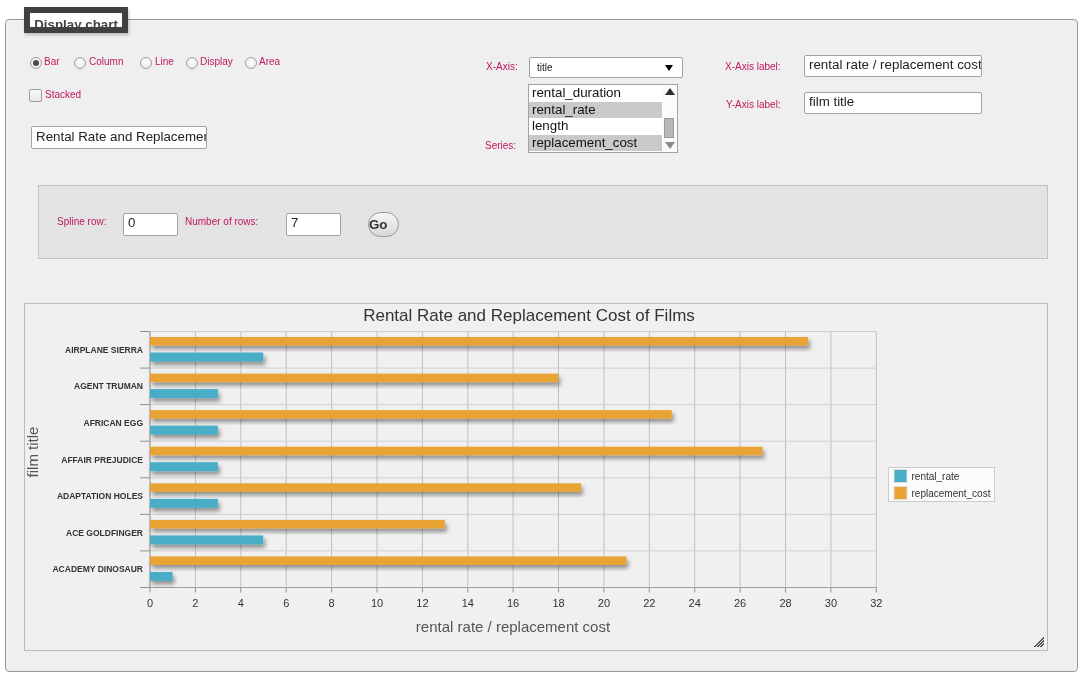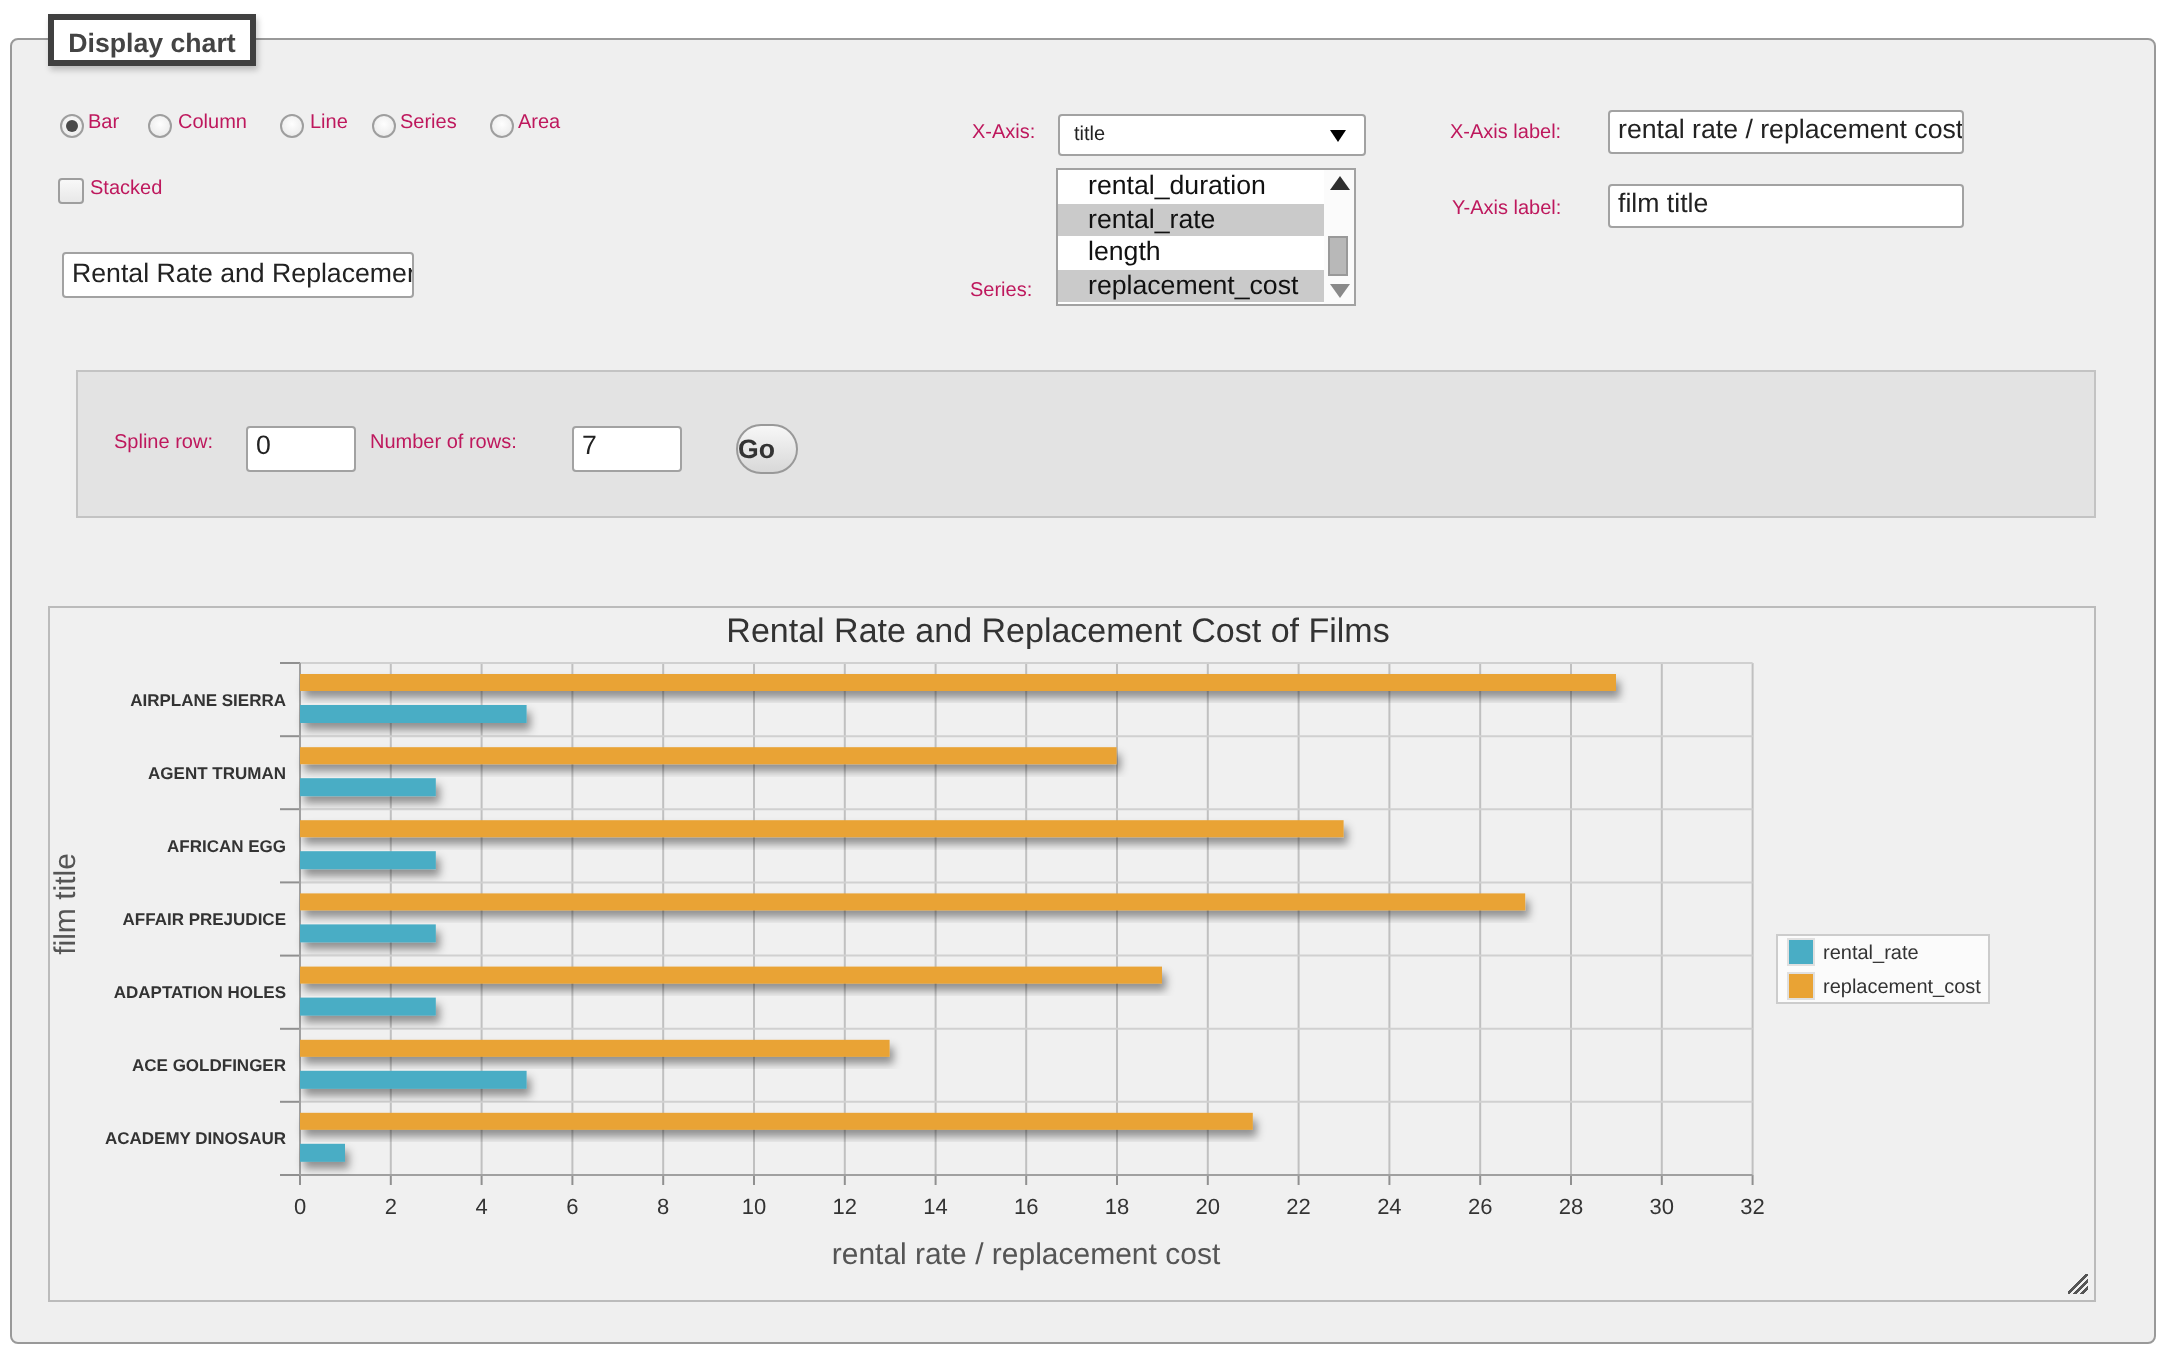--- a/index.html
+++ b/index.html
@@ -1,26 +1,26 @@
 <!DOCTYPE html>
 <html><head><meta charset="utf-8">
 <style>
 *{margin:0;padding:0;box-sizing:border-box}
 html,body{width:1081px;height:681px;background:#fff;font-family:"Liberation Sans",sans-serif;position:relative;overflow:hidden}
 .fieldset{position:absolute;left:5px;top:19px;width:1073px;height:653px;background:#efefef;border:1px solid #999;border-radius:4px}
-.legend{position:absolute;left:24px;top:7px;width:104px;height:26px;background:#fff;border:3px solid #404040;box-shadow:1px 2px 3px rgba(0,0,0,0.22);font-weight:bold;font-size:13.33px;color:#444;text-align:center;line-height:24px;z-index:5}
+.legend{position:absolute;left:24px;top:7px;width:104px;height:26px;background:#fff;border:6px solid #404040;box-shadow:1px 2px 3px rgba(0,0,0,0.22);font-weight:bold;font-size:13.33px;color:#444;text-align:center;line-height:24px;z-index:5}
 .lbl{position:absolute;font-size:10px;color:#be185d;white-space:nowrap;line-height:16px}
 .radio{position:absolute;width:12px;height:12px;border:1px solid #9e9e9e;border-radius:50%;background:radial-gradient(circle at 50% 40%,#fefefe,#e6e6e6)}
 .radio.on::after{content:"";position:absolute;left:2px;top:2px;width:6px;height:6px;border-radius:50%;background:#4a4a4a}
 .checkbox{position:absolute;width:13px;height:13px;border:1px solid #9e9e9e;border-radius:2px;background:linear-gradient(#f8f8f8,#e8e8e8)}
 .tinput{position:absolute;background:#fff;border:1px solid #a2a2a2;border-radius:2px;font-size:13.33px;color:#222;line-height:17px;padding:0 4px;white-space:nowrap;overflow:hidden}
 .selectbox{position:absolute;left:529px;top:57px;width:154px;height:21px;background:#fff;border:1px solid #a2a2a2;border-radius:2px;font-size:10px;color:#222;line-height:19px;padding:0 7px}
 .selectbox .arr{position:absolute;right:9px;top:7px;width:0;height:0;border-left:4.5px solid transparent;border-right:4.5px solid transparent;border-top:6px solid #000}
 .listbox{position:absolute;left:528px;top:84px;width:150px;height:69px;background:#fff;border:1px solid #a2a2a2;font-size:13.33px;color:#111}
-.listbox .opt{height:16.5px;line-height:16.5px;padding-left:15px;white-space:nowrap}
+.listbox .opt{height:16.5px;line-height:16.5px;padding-left:3px;white-space:nowrap}
 .listbox .opt.sel{background:#cacaca;width:133px}
 .sbar{position:absolute;right:0;top:0;width:15px;height:67px;background:#fbfbfb}
 .sbar .up{position:absolute;top:3px;left:2.5px;width:0;height:0;border-left:5px solid transparent;border-right:5px solid transparent;border-bottom:7px solid #2e2e2e}
 .sbar .dn{position:absolute;bottom:3px;left:2.5px;width:0;height:0;border-left:5px solid transparent;border-right:5px solid transparent;border-top:7px solid #8a8a8a}
 .sbar .th{position:absolute;top:33px;left:2px;width:10px;height:20px;background:#b8b8b8;border:1px solid #999}
 .toolbar{position:absolute;left:38px;top:185px;width:1010px;height:74px;background:#e3e3e3;border:1px solid #c3c3c3}
 .gobtn{position:absolute;left:368px;top:212px;width:31px;height:25px;border:1px solid #999;border-radius:13px;background:linear-gradient(#f7f7f7,#d8d8d8);font-size:13.33px;font-weight:bold;color:#333;text-align:left;line-height:23px}
 .chartbox{position:absolute;left:24px;top:303px;width:1024px;height:348px;border:1px solid #bbb;background:#f0f0f0}
 .grip{position:absolute;right:3px;bottom:3px;width:10px;height:10px;background:
   linear-gradient(135deg,transparent 0 45%,#555 45% 55%,transparent 55% 62%,#555 62% 72%,transparent 72% 79%,#555 79% 89%,transparent 89%)}
@@ -28,21 +28,21 @@
 <body>
 <div class="fieldset"></div>
 <div class="legend">Display chart</div>
 <span class="radio on" style="left:30px;top:57px"></span>
 <span class="lbl" style="left:44px;top:54px">Bar</span>
 <span class="radio" style="left:74px;top:57px"></span>
 <span class="lbl" style="left:89px;top:54px">Column</span>
 <span class="radio" style="left:140px;top:57px"></span>
 <span class="lbl" style="left:155px;top:54px">Line</span>
 <span class="radio" style="left:186px;top:57px"></span>
-<span class="lbl" style="left:200px;top:54px">Series</span>
+<span class="lbl" style="left:200px;top:54px">Display</span>
 <span class="radio" style="left:245px;top:57px"></span>
 <span class="lbl" style="left:259px;top:54px">Area</span>
 <span class="checkbox" style="left:29px;top:89px"></span>
 <span class="lbl" style="left:45px;top:87px">Stacked</span>
 <div class="tinput" style="left:31px;top:126px;width:176px;height:23px;line-height:20px">Rental Rate and Replacemen</div>
 <span class="lbl" style="left:486px;top:59px">X-Axis:</span>
 <div class="selectbox">title<span class="arr"></span></div>
 <span class="lbl" style="left:485px;top:138px">Series:</span>
 <div class="listbox">
   <div class="opt">rental_duration</div>

